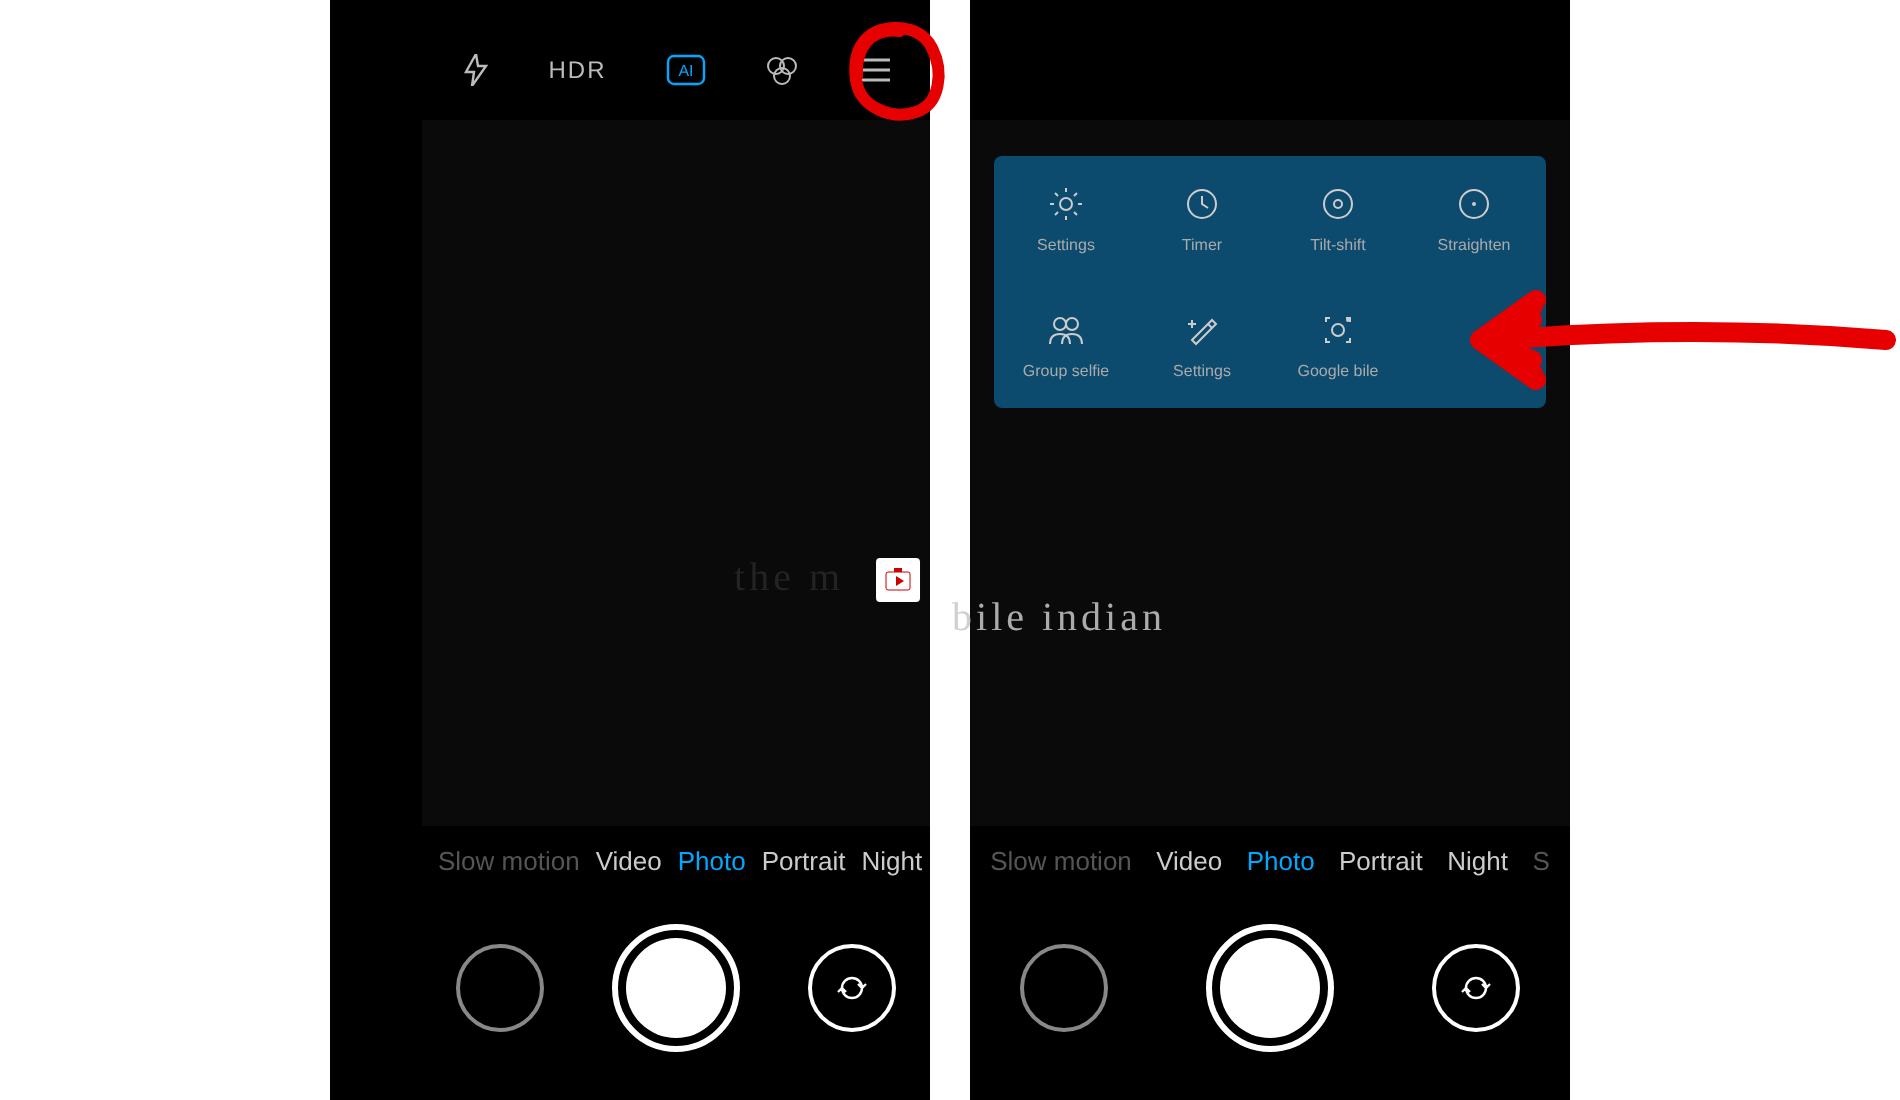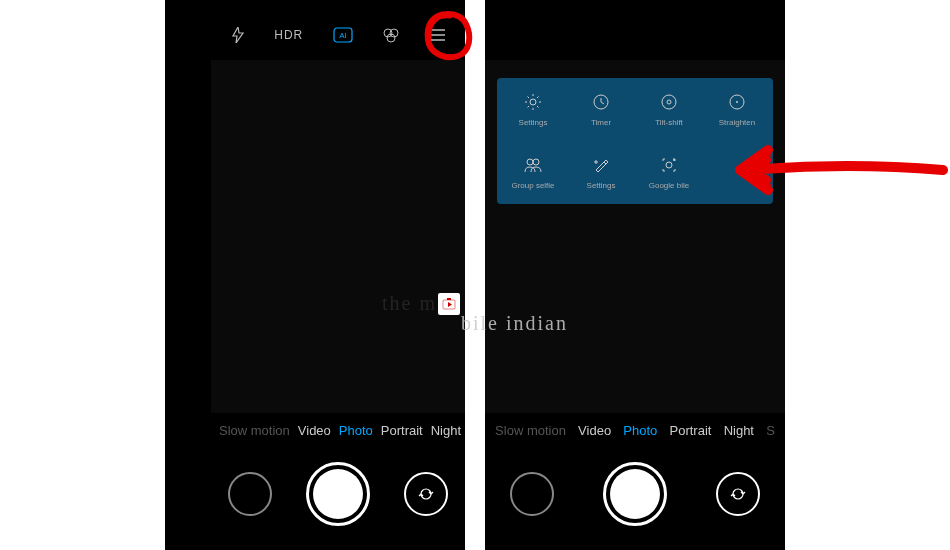--- a/index.html
+++ b/index.html
@@ -141,26 +141,26 @@
     .annotation-arrow {
       position: absolute;
       top: 140px;
       left: 728px;
       width: 220px;
       height: 60px;
       pointer-events: none;
     }
     .watermark {
       position: absolute;
-      top: 272px;
+      top: 258px;
       left: 50%;
       transform: translateX(-50%);
       display: flex;
       align-items: center;
-      gap: 1px;
+      gap: 16px;
       pointer-events: none;
     }
     .wm-text {
       font-family: serif;
       font-size: 20px;
       color: rgba(40,40,40,0.85);
       letter-spacing: 2px;
       text-transform: lowercase;
       font-weight: 500;
     }

